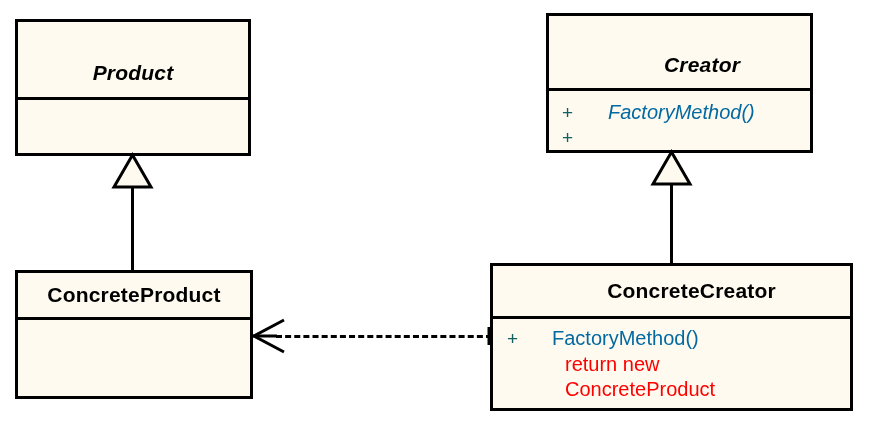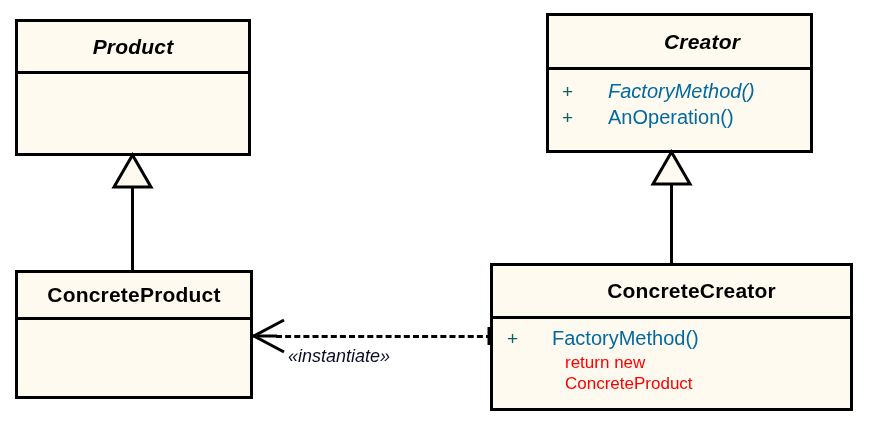--- a/index.html
+++ b/index.html
@@ -35,20 +35,21 @@
     font-size: 21px;
     font-weight: bold;
     letter-spacing: 0.2px;
     display: flex;
     align-items: center;
     justify-content: center;
     white-space: nowrap;
   }
   .uml-title.abstract {
     font-style: italic;
+    margin-top: 26px;
   }
   .uml-divider {
     width: 100%;
     height: 3px;
     background: #000000;
     flex: 0 0 auto;
   }
   .uml-body {
     box-sizing: border-box;
     flex: 1 1 auto;
@@ -70,21 +71,21 @@
   .member-name {
     flex: 0 0 auto;
     font-size: 20px;
     color: #0369a1;
   }
   .member-name.italic {
     font-style: italic;
   }
   .code-line {
     white-space: nowrap;
-    font-size: 17px;
+    font-size: 20px;
     color: #fe0000;
     line-height: 1.26;
   }
 
   
   .conn-line {
     position: absolute;
     background: #000000;
   }
   .conn-v {
@@ -125,21 +126,20 @@
   <div class="uml-class" style="left:546px; top:13px; width:267px; height:140px;">
     <div class="uml-title abstract" style="height:51px;padding-left:45px;">Creator</div>
     <div class="uml-divider"></div>
     <div class="uml-body" style="padding-left:13px; padding-top:9px;">
       <div class="member-row">
         <span class="member-vis" style="width:46px;">+</span>
         <span class="member-name italic">FactoryMethod()</span>
       </div>
       <div class="member-row">
         <span class="member-vis" style="width:46px;">+</span>
-        <span class="member-name">AnOperation()</span>
       </div>
     </div>
   </div>
 
   <div class="uml-class" style="left:15px; top:270px; width:238px; height:129px;">
     <div class="uml-title" style="height:44px;">ConcreteProduct</div>
     <div class="uml-divider"></div>
     <div class="uml-body" style="padding-left:12px;"></div>
   </div>
 
@@ -168,15 +168,14 @@
 
     <polygon points="671.5,152 690,184 653,184" fill="#fefaef" stroke="#000000" stroke-width="3" stroke-linejoin="miter"></polygon>
 
     <polyline points="284,320 254,336 284,352" fill="none" stroke="#000000" stroke-width="3" stroke-linecap="butt"></polyline>
 
     <line x1="253" y1="336" x2="277" y2="336" stroke="#000000" stroke-width="3"></line>
 
     <line x1="489" y1="327" x2="489" y2="345" stroke="#000000" stroke-width="3"></line>
   </svg>
 
-  <div class="stereotype-label" style="left:288px; top:346px;">«instantiate»</div>
 
 </div>
 
 </body></html>

